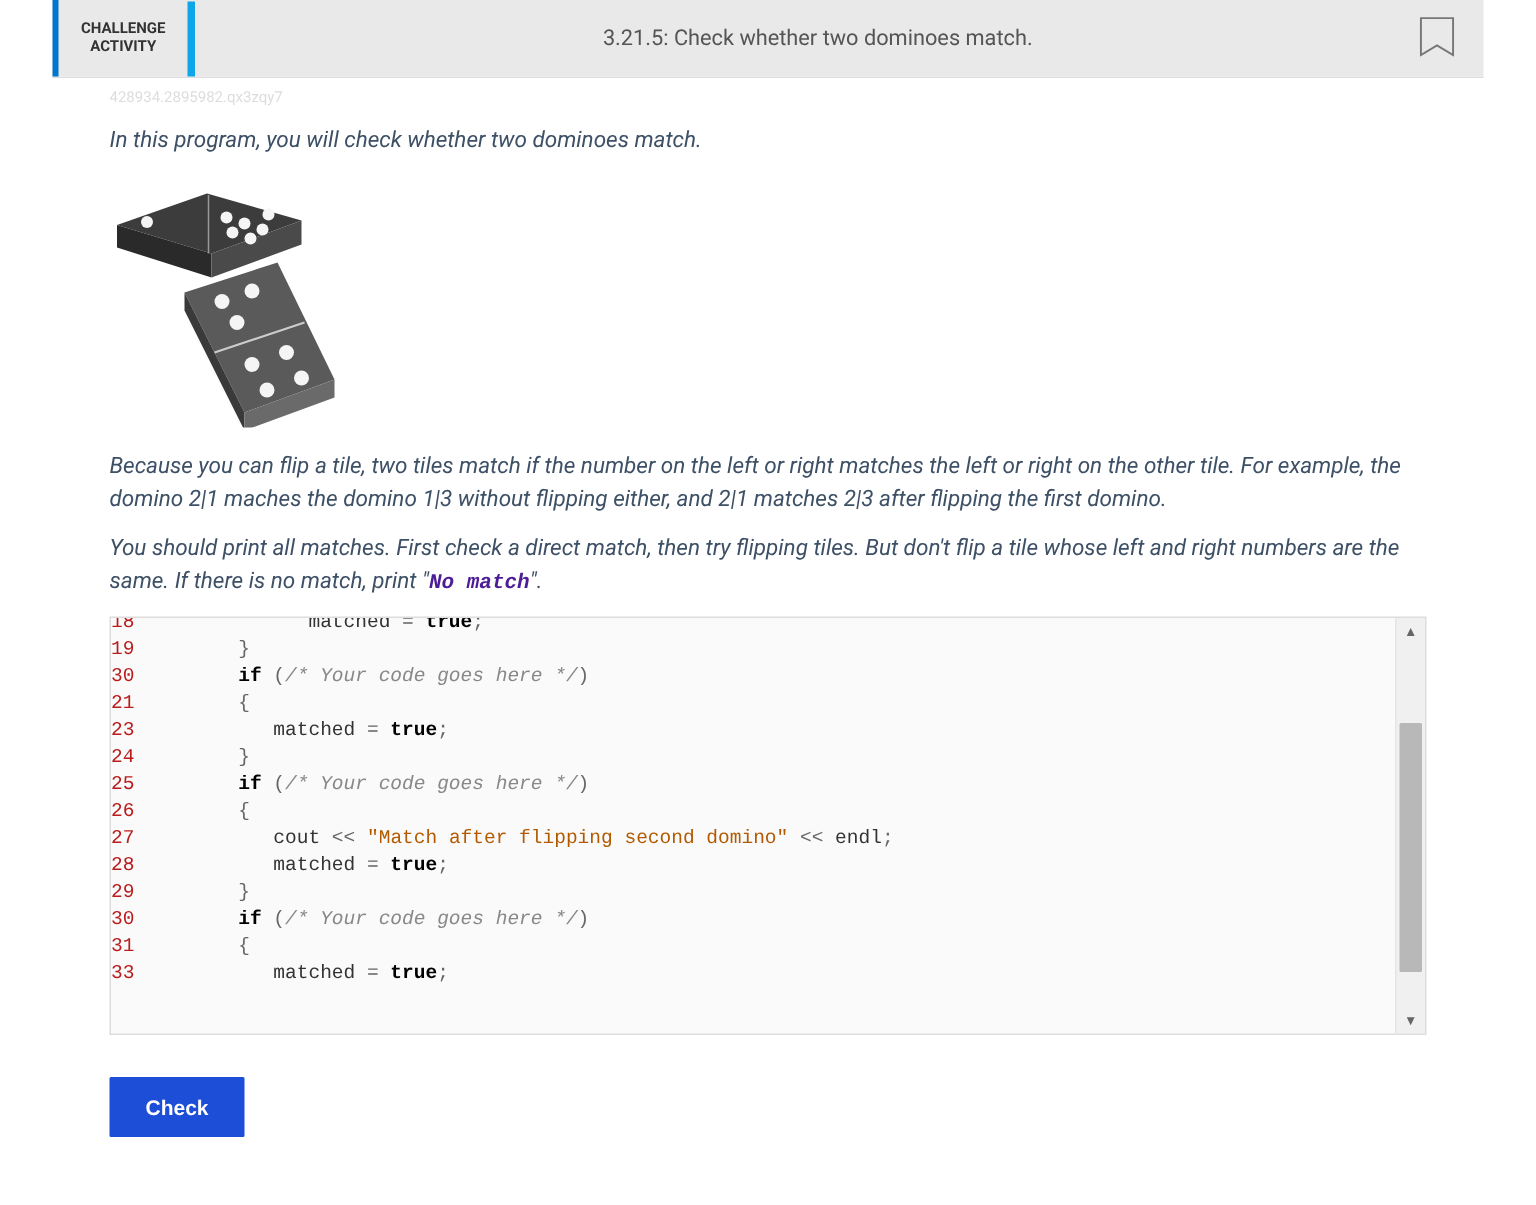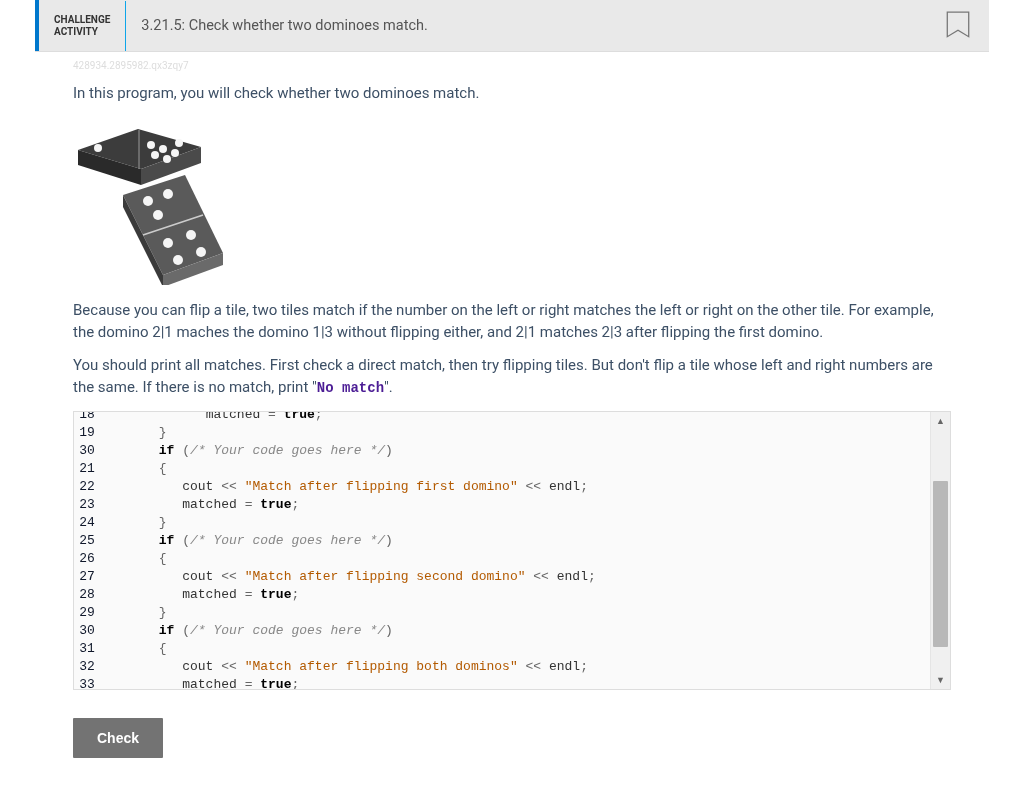--- a/index.html
+++ b/index.html
@@ -16,32 +16,33 @@
     padding: 0 35px 30px;
     background: #fff;
   }
   .activity-header {
     display: flex;
     align-items: center;
     background: #e9e9e9;
     border-left: 4px solid #0077cc;
     height: 51px;
     position: relative;
+    text-align: center;
   }
   .activity-label {
     font-size: 10px;
     font-weight: 700;
     color: #333;
     line-height: 1.2;
     padding: 0 15px;
   }
   .activity-title {
     font-size: 14.5px;
     color: #555;
-    border-left: 1px solid #0ea5e9;
+    border-left: 5px solid #0ea5e9;
     padding-left: 15px;
     flex: 1;
     line-height: 50px;
     height: 50px;
   }
   .bookmark {
     width: 26px;
     height: 30px;
     margin-right: 18px;
     position: relative;
@@ -55,20 +56,21 @@
   .watermark {
     font-size: 10px;
     color: #ddd;
     margin-bottom: 10px;
   }
   p.body-text {
     font-size: 15px;
     color: #3d5066;
     line-height: 1.45;
     margin: 12px 0;
+    font-style: italic;
   }
   p.body-text code, code.inline {
     font-family: "Courier New", Courier, monospace;
     font-weight: 700;
     color: #4c1d95;
     font-size: 14px;
   }
   .domino-img {
     width: 155px;
     height: 160px;
@@ -88,22 +90,22 @@
     font-size: 13px;
     line-height: 18px;
     padding: 2px 0;
     position: absolute;
     top: -8px;
     left: 0; right: 0;
   }
   .code-line { display: flex; white-space: pre; }
   .gutter {
     width: 38px;
-    text-align: center;
-    color: #0f172a;
+    text-align: left;
+    color: #b91c1c;
     padding-right: 12px;
     flex-shrink: 0;
   }
   .code-text { flex: 1; color: #333; }
   .tok-kw { color: #000000; font-weight: 600; }
   .tok-com { color: #888; font-style: italic; }
   .tok-str { color: #b35a00; }
   .tok-id { color: #333; }
   .tok-punc { color: #666; }
   .scrollbar-track {
@@ -126,21 +128,21 @@
     position: absolute;
     right: 2px;
     width: 15px;
     top: 25%;
     height: 60%;
     background: #b8b8b8;
     border-radius: 1px;
   }
   .check-btn {
     margin-top: 28px;
-    background: #737373;
+    background: #1d4ed8;
     color: #fff;
     border: none;
     font-weight: 700;
     font-size: 14px;
     padding: 12px 24px;
     cursor: pointer;
     border-radius: 1px;
   }
 </style>
 </head>
@@ -209,31 +211,29 @@
       <span>You should print all matches. First check a direct match, then try flipping tiles. But don't flip a tile whose left and right numbers are the same. If there is no match, print "</span><code class="inline">No match</code><span>".</span>
     </p>
 
 
     <div class="code-container">
       <div class="code-lines" id="code-lines">
           <div class="code-line"><div class="gutter">18</div><div class="code-text"><span>            </span><span class="tok-id">matched</span><span class="tok-punc"> = </span><span class="tok-kw">true</span><span class="tok-punc">;</span></div></div>
           <div class="code-line"><div class="gutter">19</div><div class="code-text"><span>      </span><span class="tok-punc">}</span></div></div>
           <div class="code-line"><div class="gutter">30</div><div class="code-text"><span>      </span><span class="tok-kw">if</span><span class="tok-punc"> (</span><span class="tok-com">/* Your code goes here */</span><span class="tok-punc">)</span></div></div>
           <div class="code-line"><div class="gutter">21</div><div class="code-text"><span>      </span><span class="tok-punc">{</span></div></div>
-          <div class="code-line"><div class="gutter">22</div><div class="code-text"><span>         </span><span class="tok-id">cout</span><span class="tok-punc"> &lt;&lt; </span><span class="tok-str">"Match after flipping first domino"</span><span class="tok-punc"> &lt;&lt; </span><span class="tok-id">endl</span><span class="tok-punc">;</span></div></div>
           <div class="code-line"><div class="gutter">23</div><div class="code-text"><span>         </span><span class="tok-id">matched</span><span class="tok-punc"> = </span><span class="tok-kw">true</span><span class="tok-punc">;</span></div></div>
           <div class="code-line"><div class="gutter">24</div><div class="code-text"><span>      </span><span class="tok-punc">}</span></div></div>
           <div class="code-line"><div class="gutter">25</div><div class="code-text"><span>      </span><span class="tok-kw">if</span><span class="tok-punc"> (</span><span class="tok-com">/* Your code goes here */</span><span class="tok-punc">)</span></div></div>
           <div class="code-line"><div class="gutter">26</div><div class="code-text"><span>      </span><span class="tok-punc">{</span></div></div>
           <div class="code-line"><div class="gutter">27</div><div class="code-text"><span>         </span><span class="tok-id">cout</span><span class="tok-punc"> &lt;&lt; </span><span class="tok-str">"Match after flipping second domino"</span><span class="tok-punc"> &lt;&lt; </span><span class="tok-id">endl</span><span class="tok-punc">;</span></div></div>
           <div class="code-line"><div class="gutter">28</div><div class="code-text"><span>         </span><span class="tok-id">matched</span><span class="tok-punc"> = </span><span class="tok-kw">true</span><span class="tok-punc">;</span></div></div>
           <div class="code-line"><div class="gutter">29</div><div class="code-text"><span>      </span><span class="tok-punc">}</span></div></div>
           <div class="code-line"><div class="gutter">30</div><div class="code-text"><span>      </span><span class="tok-kw">if</span><span class="tok-punc"> (</span><span class="tok-com">/* Your code goes here */</span><span class="tok-punc">)</span></div></div>
           <div class="code-line"><div class="gutter">31</div><div class="code-text"><span>      </span><span class="tok-punc">{</span></div></div>
-          <div class="code-line"><div class="gutter">32</div><div class="code-text"><span>         </span><span class="tok-id">cout</span><span class="tok-punc"> &lt;&lt; </span><span class="tok-str">"Match after flipping both dominos"</span><span class="tok-punc"> &lt;&lt; </span><span class="tok-id">endl</span><span class="tok-punc">;</span></div></div>
           <div class="code-line"><div class="gutter">33</div><div class="code-text"><span>         </span><span class="tok-id">matched</span><span class="tok-punc"> = </span><span class="tok-kw">true</span><span class="tok-punc">;</span></div></div>
         </div>
       <div class="scrollbar-track">
         <div class="scroll-arrow">▲</div>
         <div class="scroll-thumb"></div>
         <div class="scroll-arrow" style="position:absolute;bottom:0;left:0;right:0">▼</div>
       </div>
     </div>
 
     <button class="check-btn">Check</button>

